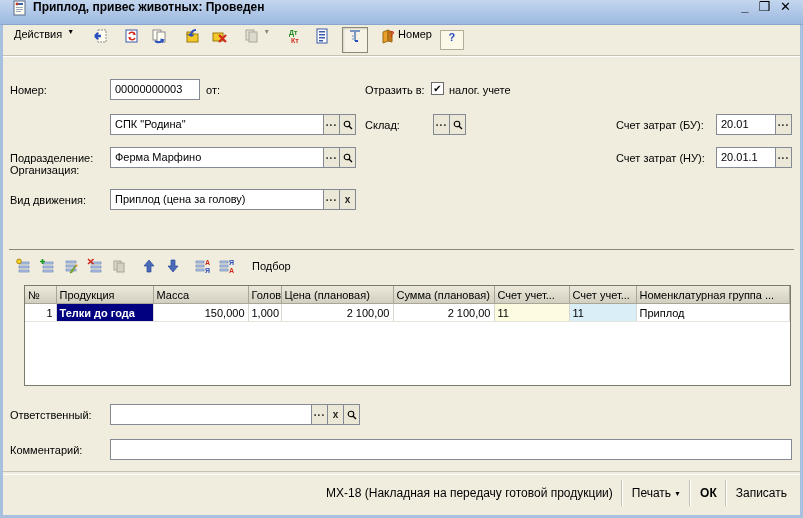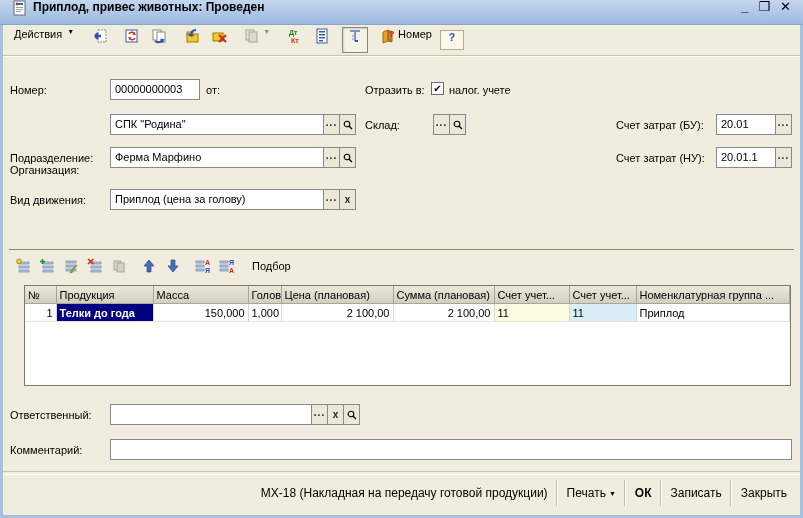--- a/index.html
+++ b/index.html
@@ -373,19 +373,16 @@
       <div class="fobtn">
         <span>Печать</span>
         <span class="darr">▼</span>
       </div>
       <div class="fobtn bold">
           <span>ОК</span>
         </div>
       <div class="fobtn">
           <span>Записать</span>
         </div>
-      <div class="fobtn">
-          <span>Закрыть</span>
-        </div>
     </div>
 
   </div>
 </div>
 
 </body></html>

